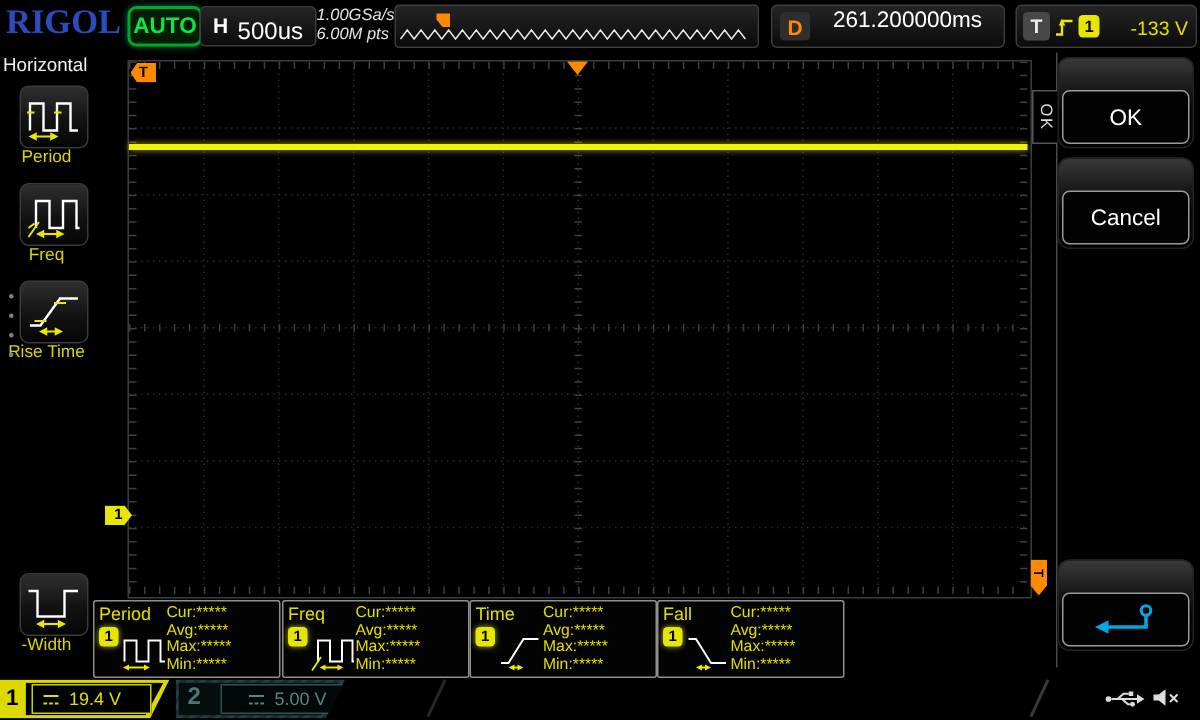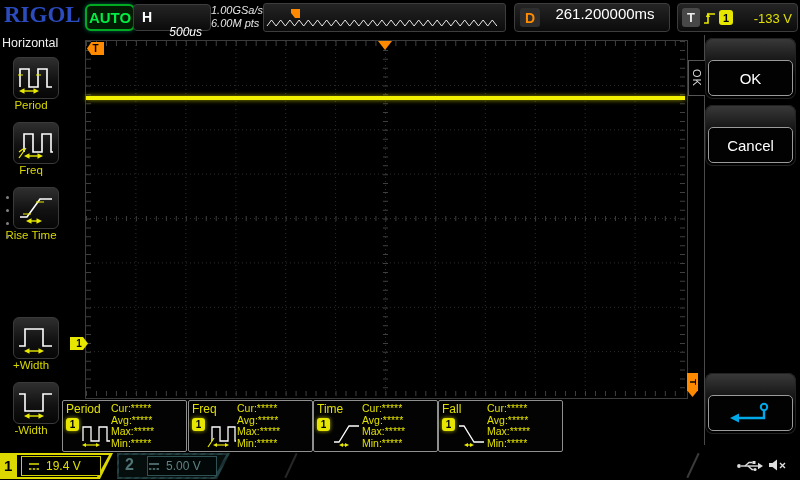--- a/index.html
+++ b/index.html
@@ -8,21 +8,21 @@
   .abs{position:absolute;}
   .box{background:linear-gradient(#242424,#0b0b0b);border:1px solid #3d3d3d;border-radius:4px;}
   .flexc{display:flex;align-items:center;justify-content:center;}
 
   
   .logo{left:4px;top:2px;font-family:"Liberation Serif",serif;font-weight:bold;font-size:23px;color:#2b4bbf;}
   .auto-box{left:85px;top:4px;width:46px;height:23px;border:2px solid #00aa22;border-radius:6px;
             color:#00ee44;font-size:15px;font-weight:bold;background:#031a03;box-shadow:0 0 4px #064;}
   .h-box{left:133px;top:4px;width:76px;height:25px;}
   .h-label{left:8px;top:4px;font-weight:bold;font-size:14px;color:#fff;}
-  .h-value{right:8px;top:20px;font-size:12px;color:#fff;font-style:italic;}
+  .h-value{right:8px;top:8px;font-size:16px;color:#fff;}
   .acq{left:211px;top:4px;font-size:11px;line-height:12.5px;color:#e5e5e5;font-style:italic;}
   .preview{left:263px;top:3px;width:241px;height:27px;border-radius:3px;}
   .d-box{left:514px;top:3px;width:154px;height:27px;}
   .d-square{left:5px;top:4px;width:20px;height:19px;background:#2e2e2e;border-radius:3px;
             color:#ff8a00;font-weight:bold;font-size:14px;}
   .d-value{left:30px;top:1px;width:120px;text-align:center;font-size:15px;color:#fff;}
   .t-box{left:677px;top:3px;width:119px;height:27px;}
   .t-square{left:4px;top:4px;width:18px;height:19px;background:#484848;border-radius:3px;
             color:#eee;font-weight:bold;font-size:13px;}
   .t-badge{left:41px;top:6px;width:14px;height:15px;background:#e6e600;border-radius:3px;
@@ -83,21 +83,21 @@
   .ch-vbox1{position:absolute;left:21px;top:3px;width:72px;height:18px;border:1px solid #cfcf00;
             background:#000;display:flex;align-items:center;gap:6px;padding-left:6px;}
   .ch-vbox1 span{color:#e0e000;font-size:12px;}
   .ch-outer2{left:117px;top:453px;width:113px;height:26px;
              background:repeating-linear-gradient(135deg,#234043 0 3px,#192f31 3px 6px);
              clip-path:polygon(0 0,113px 0,100px 26px,0 26px);}
   .ch-inner2{position:absolute;left:2px;top:2px;width:107px;height:22px;background:#050d0d;
              clip-path:polygon(0 0,107px 0,95px 22px,0 22px);}
   .ch2-num{position:absolute;left:8px;top:3px;color:#517474;font-weight:bold;font-size:16px;}
   .ch-vbox2{position:absolute;left:30px;top:3px;width:68px;height:18px;border:1px solid #2e5254;
-            background:#020808;display:flex;align-items:center;gap:6px;padding-left:0;}
+            background:#020808;display:flex;align-items:center;gap:6px;padding-left:17px;}
   .ch-vbox2 span{color:#5f8282;font-size:12px;}
   .slash{top:452px;width:2px;height:27px;transform:rotate(25deg);}
 </style>
 </head>
 <body>
 
 <div class="screen">
 
   <div class="abs logo">RIGOL</div>
   <div class="abs auto-box flexc">AUTO</div>
@@ -169,31 +169,20 @@
         <path d="M5 23 H13 M18 11 H26" stroke="#e8e800" stroke-width="1.2"></path>
         <path d="M11 30 H21" stroke="#e8e800" stroke-width="1.4"></path>
         <polygon points="8,30 13.5,27.2 13.5,32.8" fill="#e8e800"></polygon>
         <polygon points="24,30 18.5,27.2 18.5,32.8" fill="#e8e800"></polygon>
       </svg>
     </div>
     <div class="sb-label">Rise Time</div>
   </div>
 
 
-  <div class="abs sb-item" style="top:317px">
-    <div class="sb-btn">
-      <svg width="36" height="34">
-        <path d="M1 25 H7 V8 H25 V25 H34" stroke="#fff" stroke-width="1.6" fill="none"></path>
-        <path d="M9 30 H23" stroke="#e8e800" stroke-width="1.4"></path>
-        <polygon points="6,30 11.5,27.2 11.5,32.8" fill="#e8e800"></polygon>
-        <polygon points="26,30 20.5,27.2 20.5,32.8" fill="#e8e800"></polygon>
-      </svg>
-    </div>
-    <div class="sb-label">+Width</div>
-  </div>
 
   <div class="abs sb-item" style="top:382px">
     <div class="sb-btn">
       <svg width="36" height="34">
         <path d="M1 8 H7 V25 H25 V8 H34" stroke="#fff" stroke-width="1.6" fill="none"></path>
         <path d="M9 30 H23" stroke="#e8e800" stroke-width="1.4"></path>
         <polygon points="6,30 11.5,27.2 11.5,32.8" fill="#e8e800"></polygon>
         <polygon points="26,30 20.5,27.2 20.5,32.8" fill="#e8e800"></polygon>
       </svg>
     </div>

